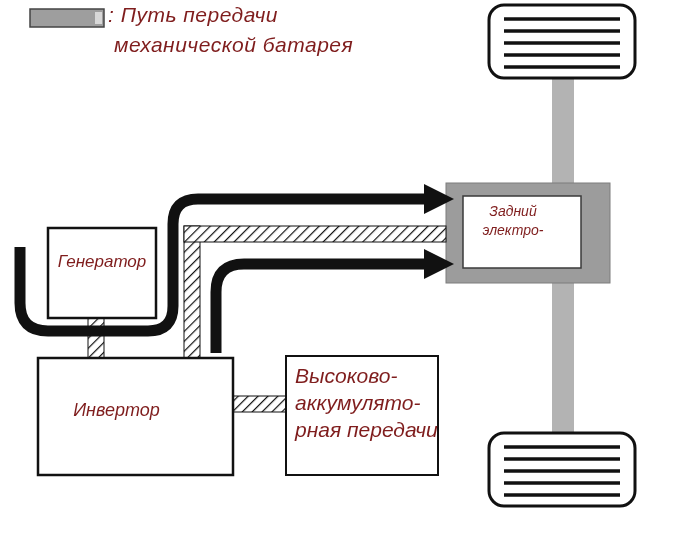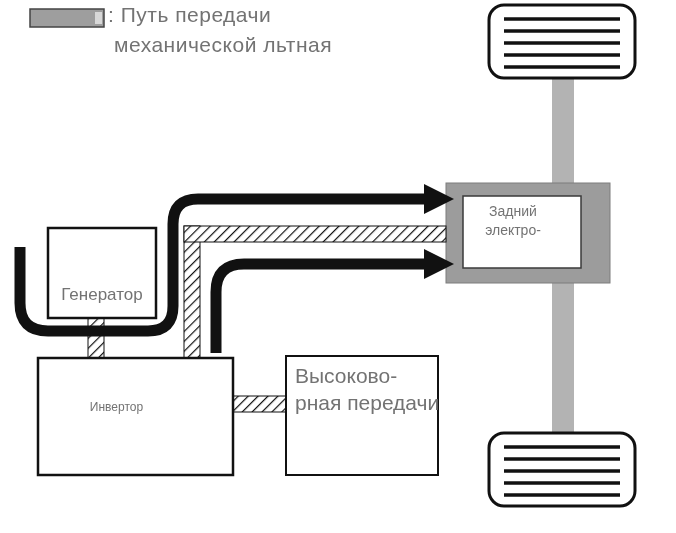--- a/index.html
+++ b/index.html
@@ -6,23 +6,24 @@
   .stage {
     position:relative;
     width:676px; height:533px;
     background:#ffffff;
     font-family:"Liberation Sans", sans-serif;
     overflow:hidden;
   }
   .stage svg { position:absolute; left:0; top:0; }
   .label {
     position:absolute;
-    color:#737373;
+    color:#7f1d1d;
     font-family:"Liberation Sans", sans-serif;
     white-space:nowrap;
+    font-style:italic;
   }
   .legend-line { font-size:21px; letter-spacing:0.5px; }
   .box-label { font-size:17px; }
   .battery-label span { display:block; line-height:27px; font-size:21px; }
   .motor-label { font-size:14px; line-height:19px; text-align:center; width:100px; }
   .center { text-align:center; }
 </style>
 </head>
 <body>
 
@@ -74,28 +75,29 @@
     <path d="M 216,353 L 216,292 Q 216,264 244,264 L 426,264" fill="none" stroke="#111111" stroke-width="11"></path>
     <polygon points="424,249 454,264 424,279" fill="#111111"></polygon>
 
     <g>
       <rect x="30" y="9" width="74" height="18" stroke="#444444" stroke-width="1.5" fill="#9e9e9e"></rect>
       <rect x="95" y="12" width="7" height="12" fill="#d8d8d8"></rect>
     </g>
   </svg>
 
   <div class="label legend-line" style="left:108px; top:3px;">: Путь передачи</div>
-  <div class="label legend-line" style="left:114px; top:33px;">механической льтная</div>
+  <div class="label legend-line" style="left:114px; top:33px;">механической батарея</div>
 
-  <div class="label box-label center" style="left:50px; top:285px; width:104px;">Генератор</div>
+  <div class="label box-label center" style="left:50px; top:252px; width:104px;">Генератор</div>
 
-  <div class="label box-label center" style="left:38px; top:400px; width:157px; font-size:12px;">Инвертор</div>
+  <div class="label box-label center" style="left:38px; top:400px; width:157px; font-size:18px;">Инвертор</div>
 
   <div class="label battery-label" style="left:295px; top:362px;">
     <span>Высоково-</span>
+    <span>аккумулято-</span>
     <span>рная передачи</span>
   </div>
 
   <div class="label motor-label" style="left:463px; top:202px;">
     <span style="display:block;">Задний</span>
     <span style="display:block;">электро-</span>
   </div>
 
 </div>
 

